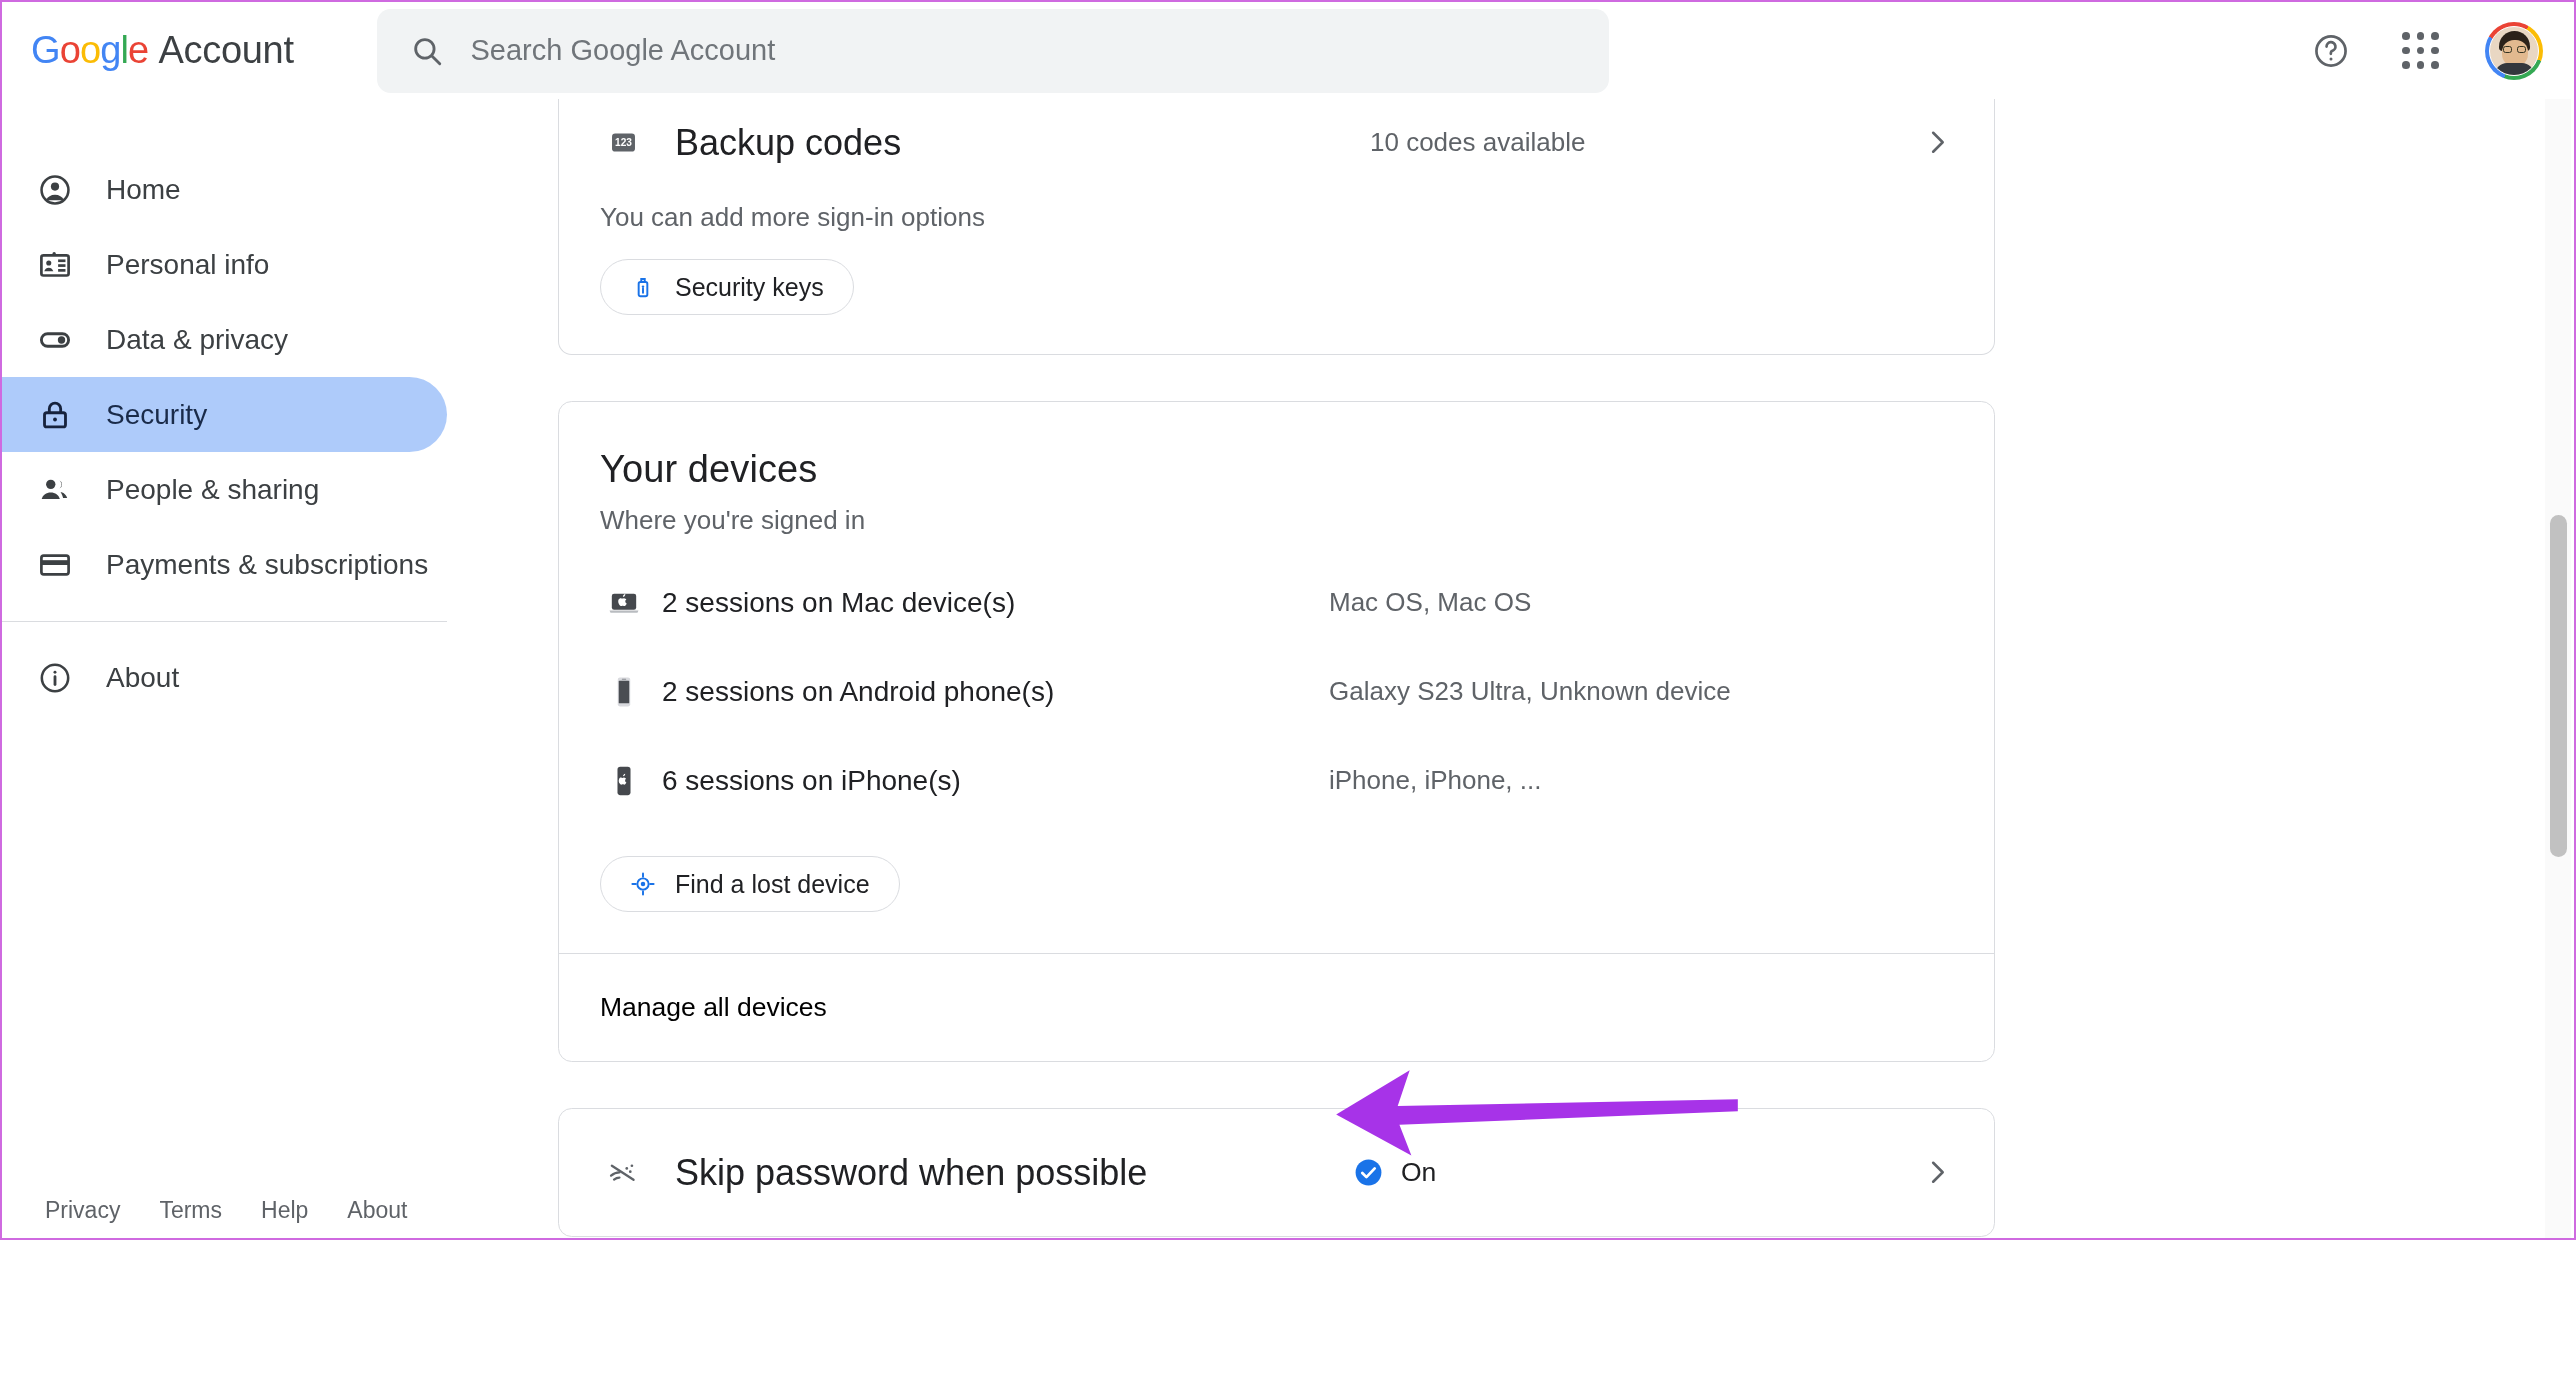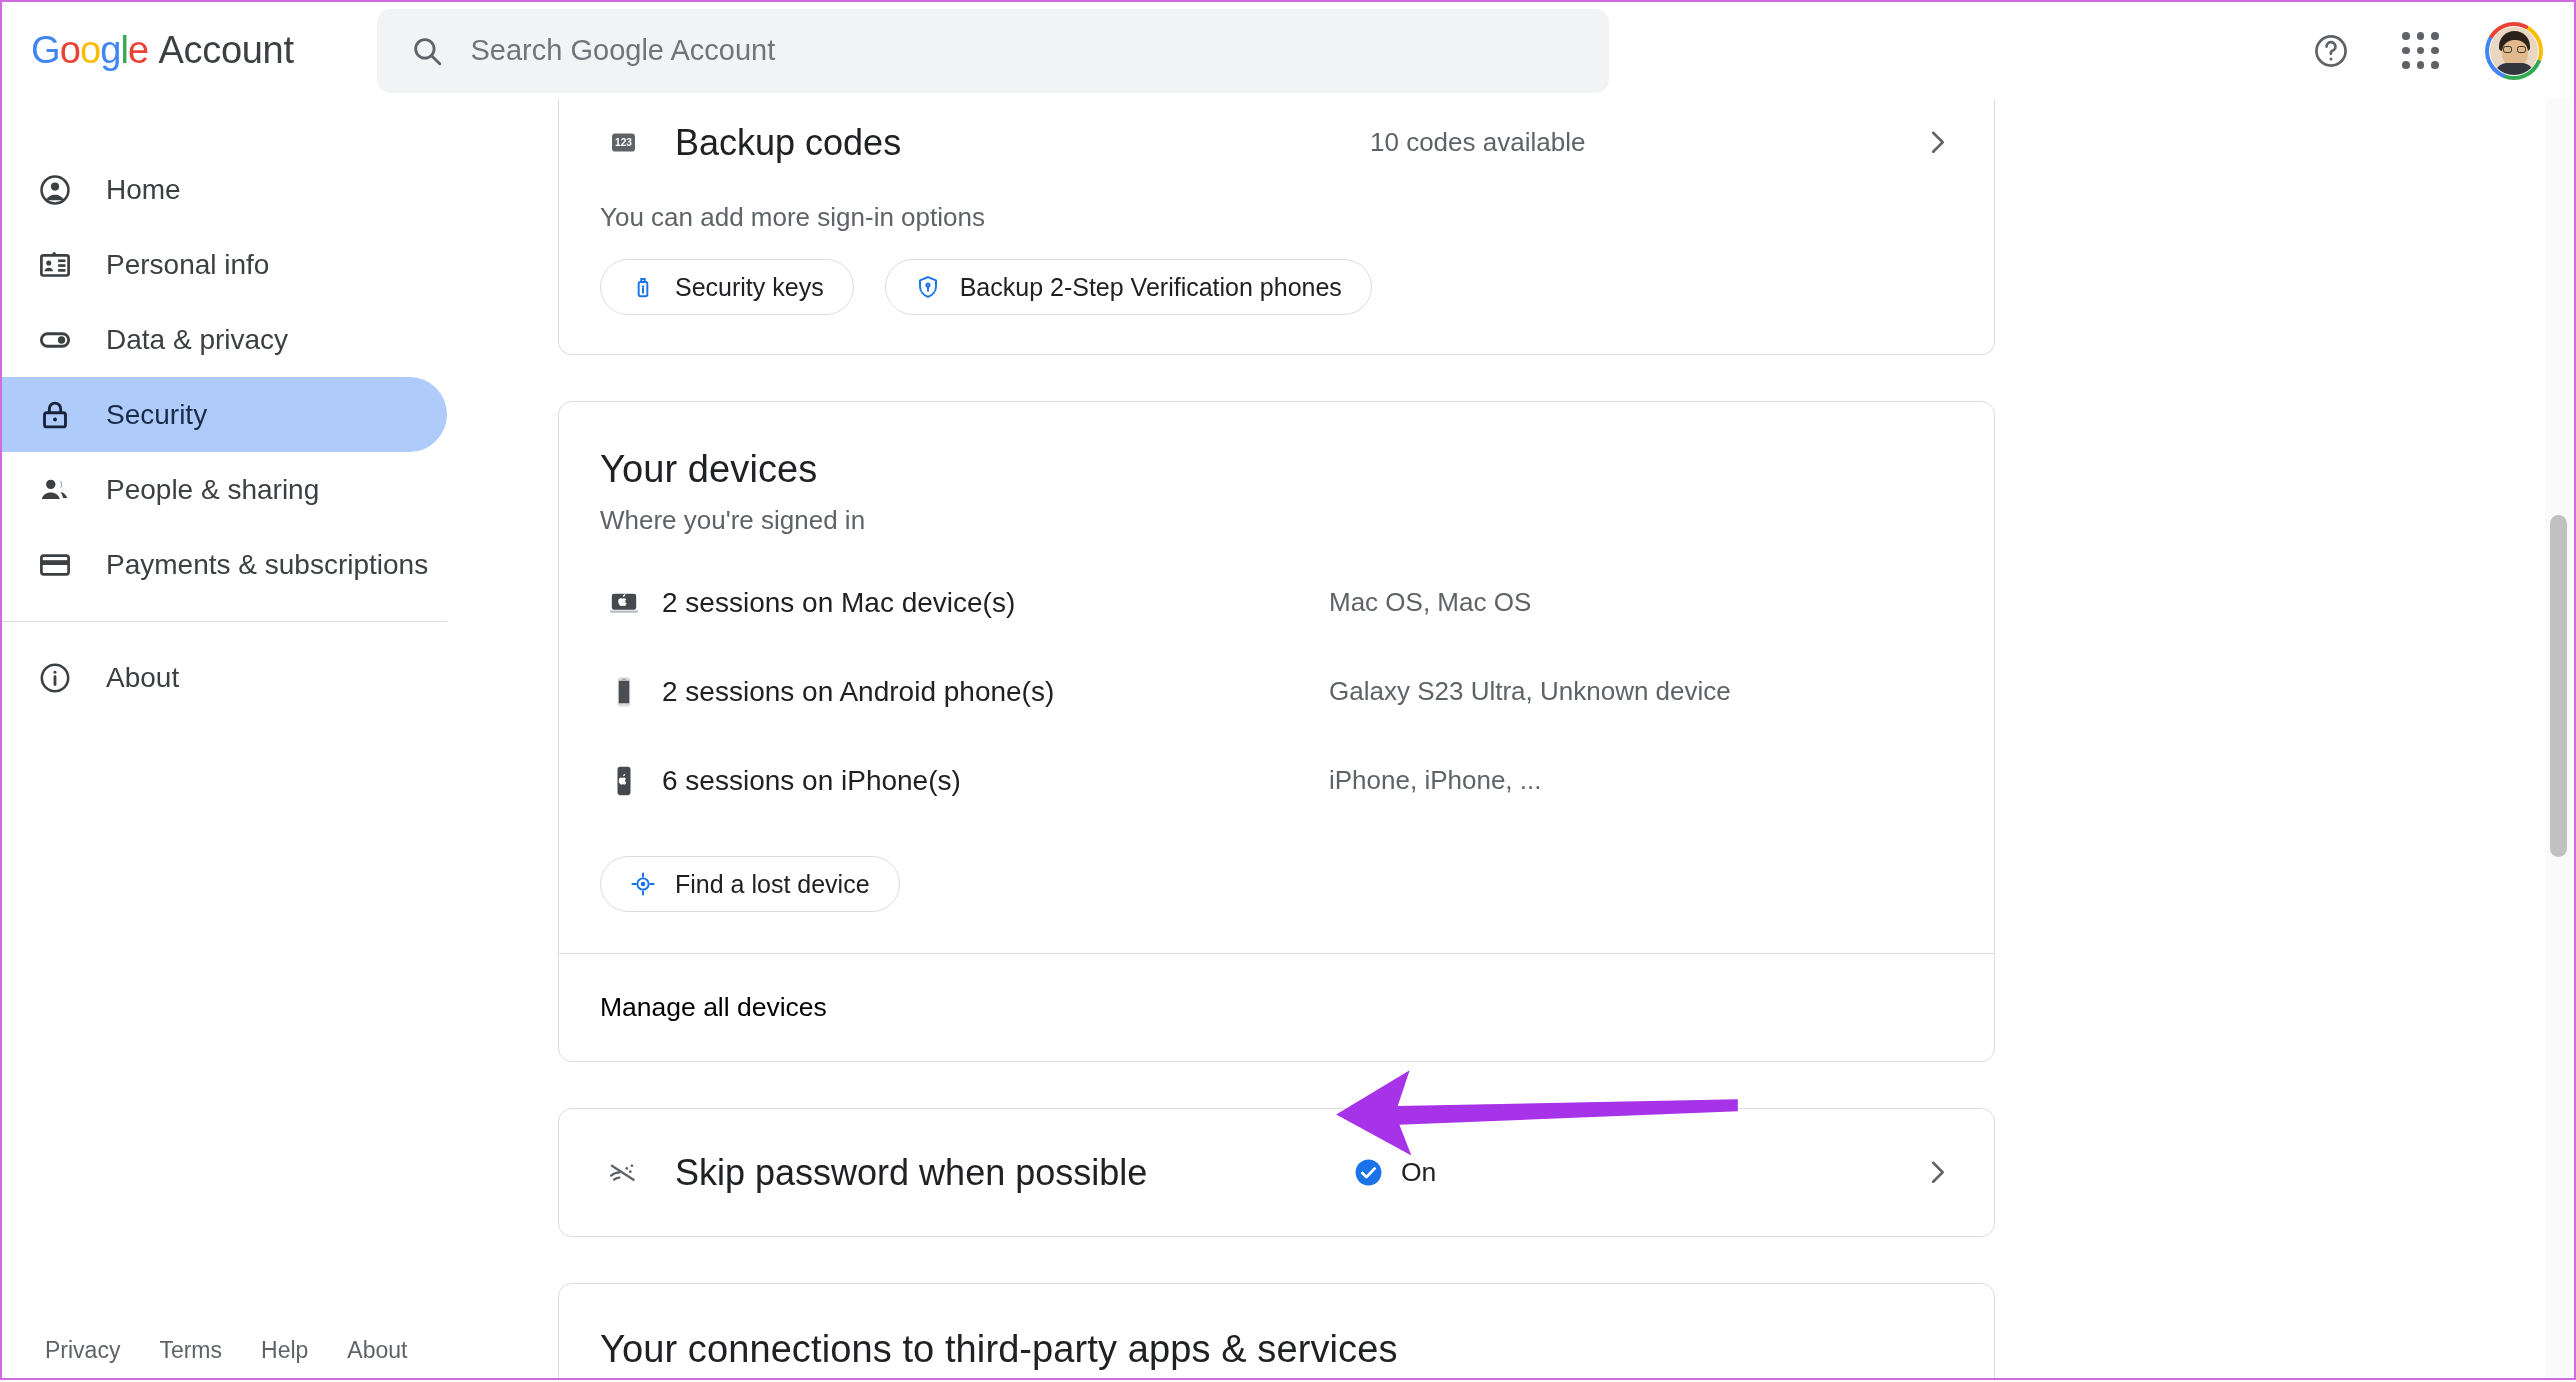--- a/index.html
+++ b/index.html
@@ -4,21 +4,21 @@
 <style>
   * { box-sizing: border-box; margin: 0; padding: 0; }
   html, body {
     width: 2576px; height: 1382px;
     background: #ffffff;
     font-family: "Liberation Sans", sans-serif;
     overflow: hidden;
   }
   .page-frame {
     position: relative;
-    width: 2576px; height: 1380px;
+    width: 2576px; height: 1240px;
     border: 2.6px solid #cf6ae0;
     background: #ffffff;
     overflow: hidden;
   }
 
   
   .header {
     position: absolute; top: 0; left: 0;
     width: 100%; height: 97px;
     background: #ffffff;
@@ -398,30 +398,20 @@
               <svg width="26" height="26" viewBox="0 0 24 24" fill="none" stroke="#1a73e8" stroke-width="1.8">
                 <rect x="8" y="7.4" width="8" height="13.2" rx="1.6"></rect>
                 <path d="M10.4 7.4V4.6h3.2v2.8"></path>
                 <circle cx="12" cy="11.6" r="1.1" fill="#1a73e8" stroke="none"></circle>
                 <line x1="12" y1="13.2" x2="12" y2="17.4" stroke-linecap="round"></line>
               </svg>
             </span>
             <span>Security keys</span>
           </div>
 
-          <div class="chip">
-            <span class="chip-ico">
-              <svg width="26" height="26" viewBox="0 0 24 24" fill="none" stroke="#1a73e8" stroke-width="1.8">
-                <path d="M12 2.8l7.4 3v5.4c0 4.5-3.1 8.4-7.4 9.9-4.3-1.5-7.4-5.4-7.4-9.9V5.8z"></path>
-                <circle cx="12" cy="10.2" r="1.5"></circle>
-                <line x1="12" y1="11.6" x2="12" y2="15.4" stroke-linecap="round"></line>
-              </svg>
-            </span>
-            <span>Backup 2-Step Verification phones</span>
-          </div>
         </div>
       </div>
 
       <div class="card">
         <div class="section-head">
           <div class="section-title">Your devices</div>
           <div class="section-sub">Where you're signed in</div>
         </div>
 
         <div class="device-list">

